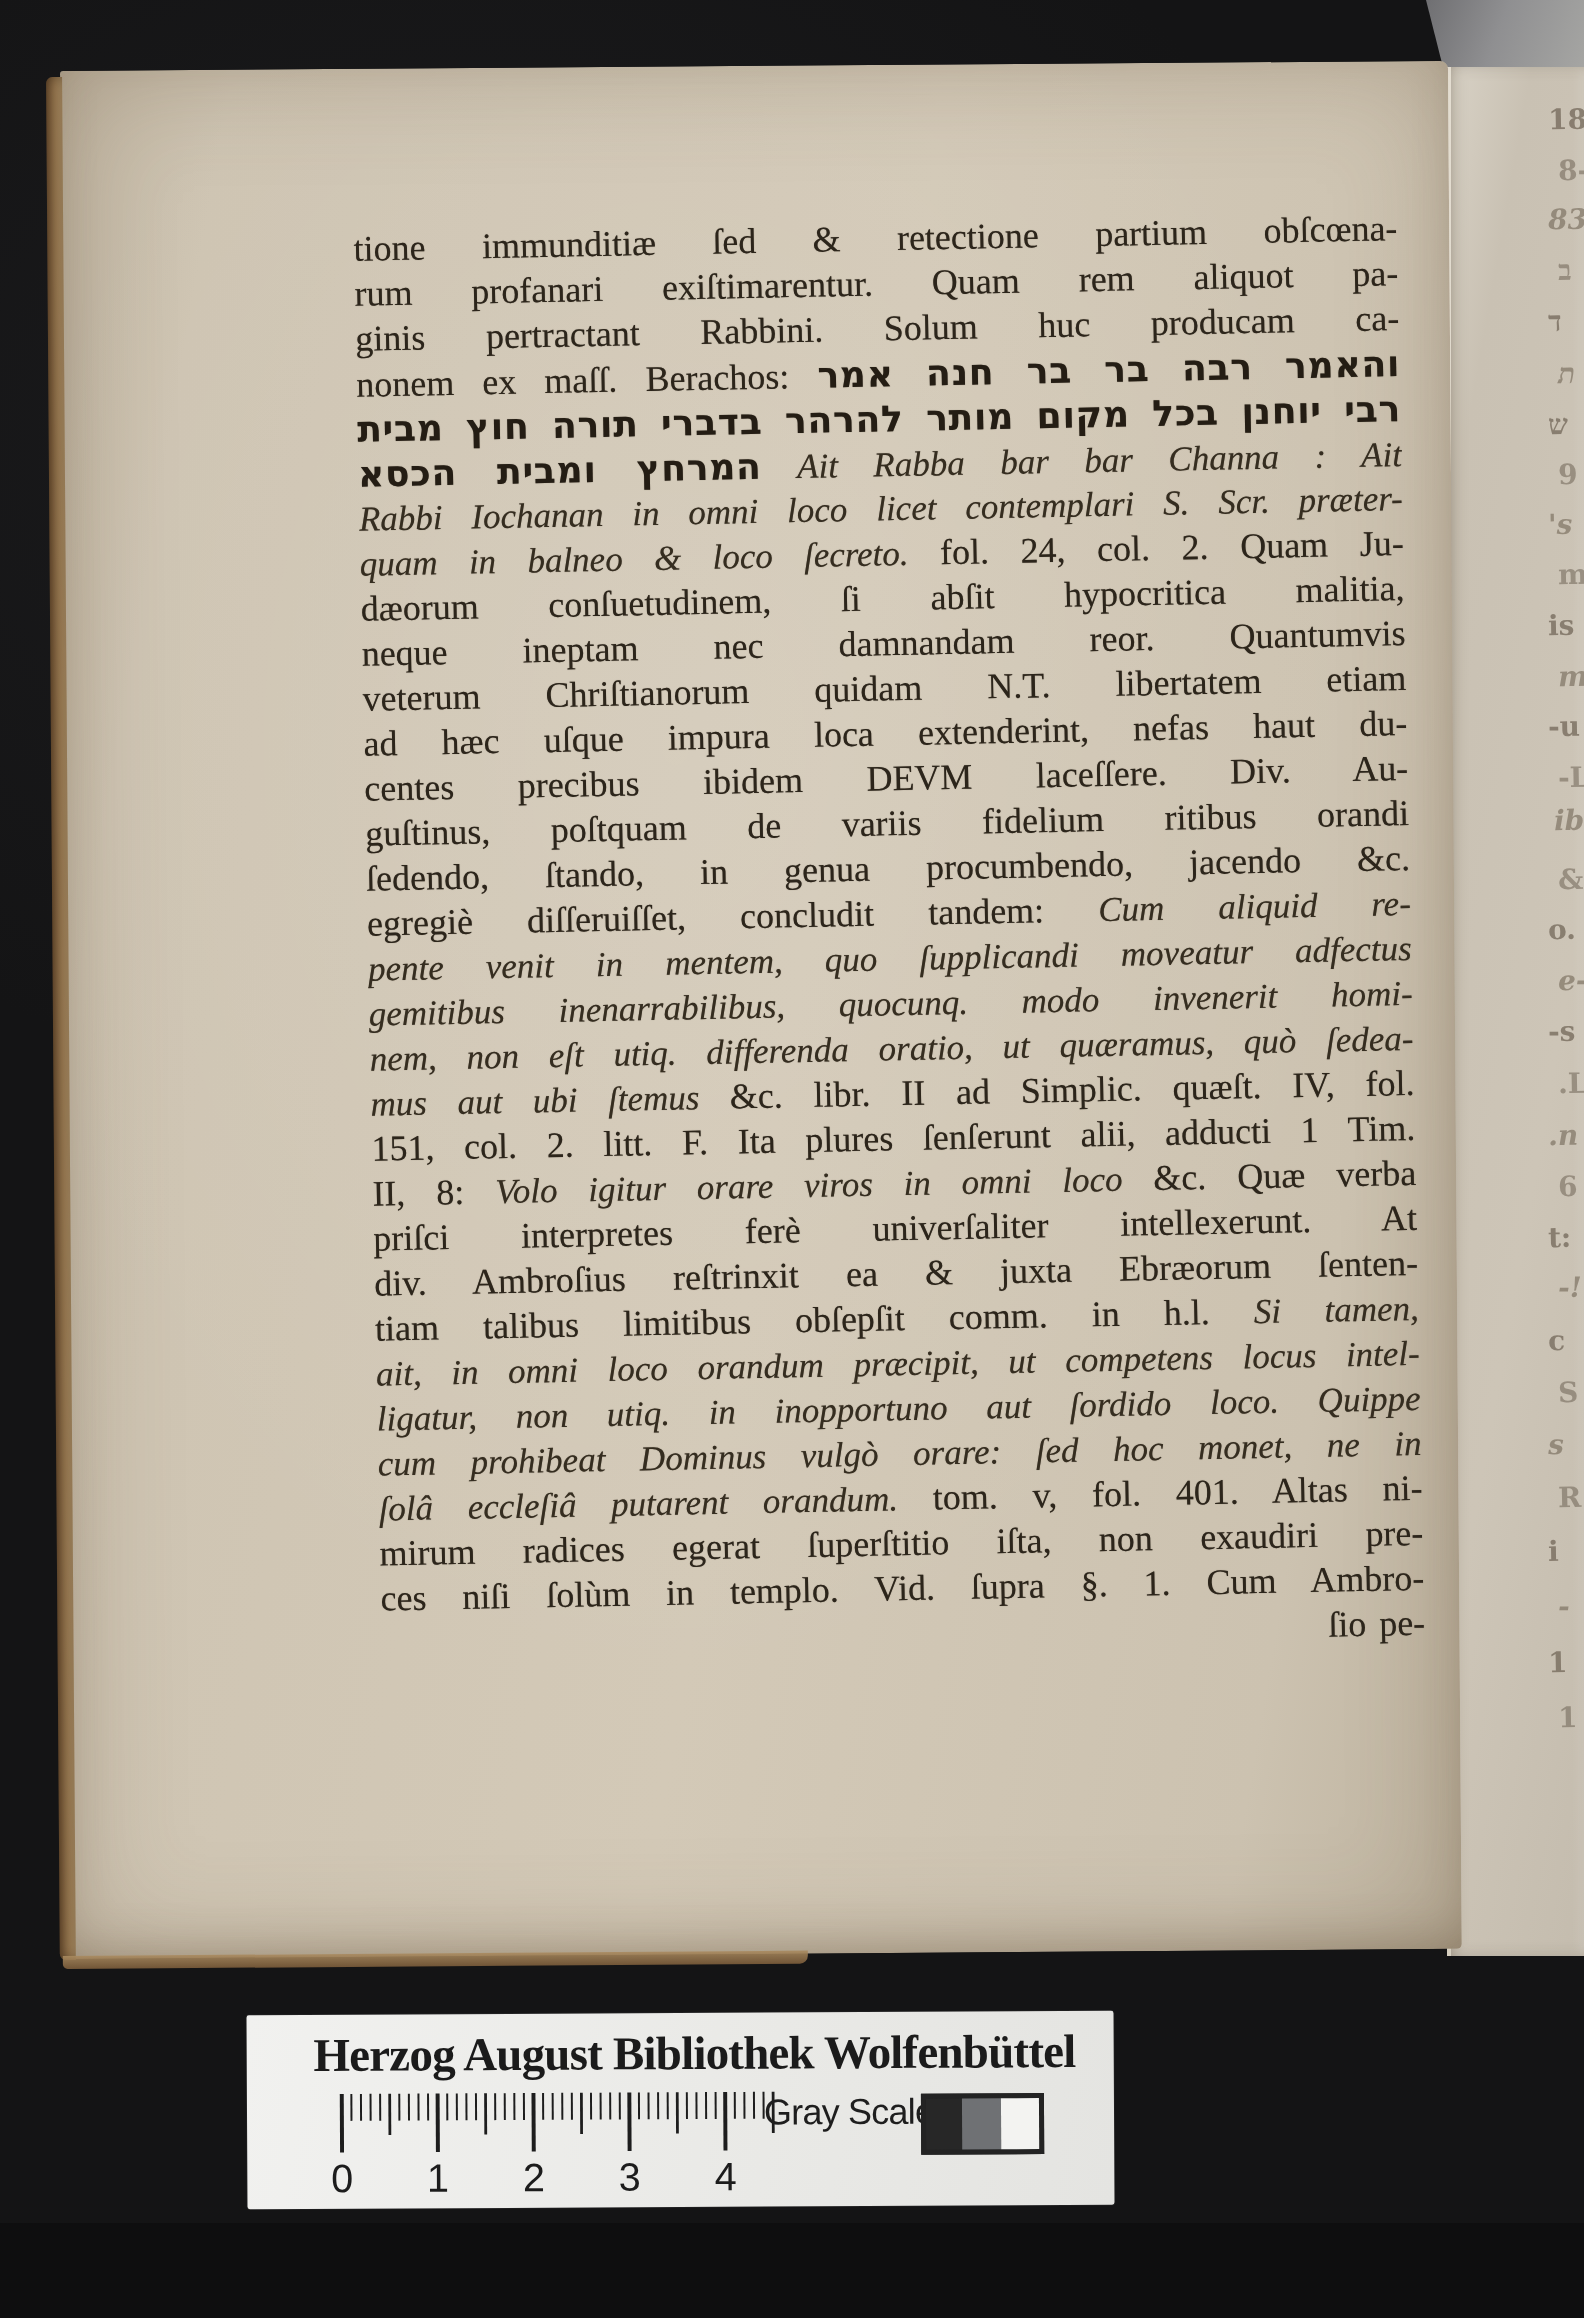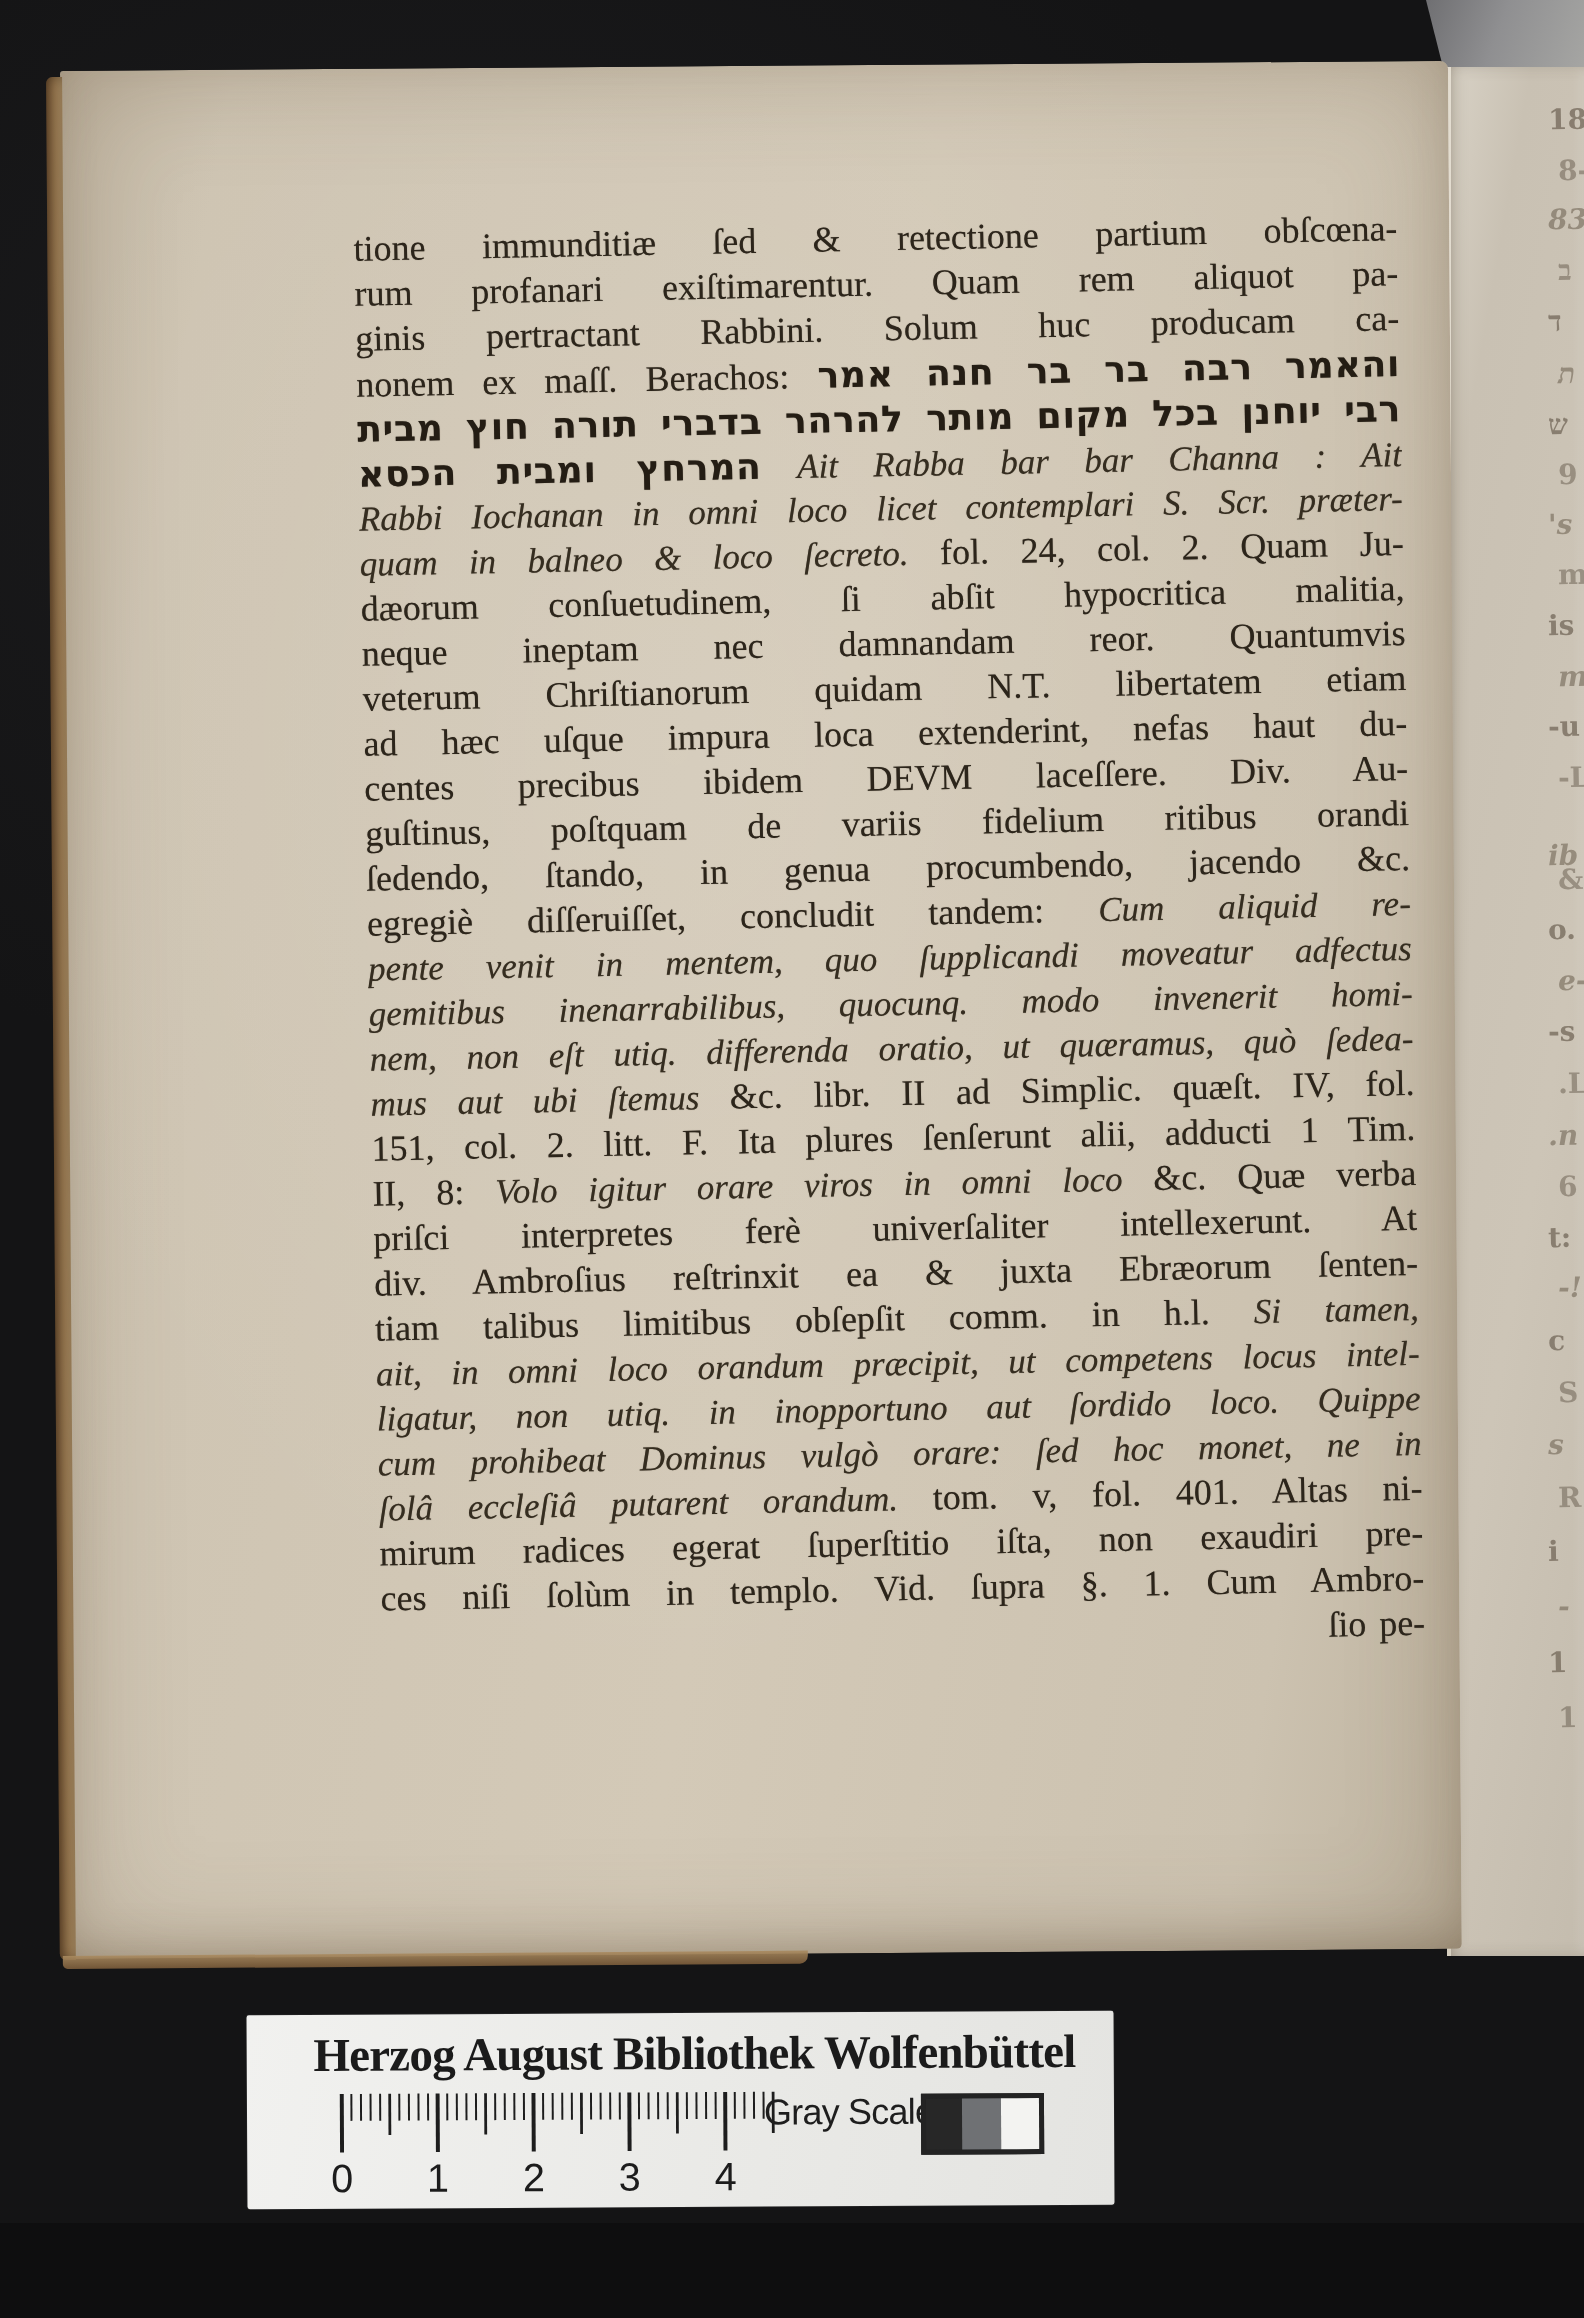--- a/index.html
+++ b/index.html
@@ -145,21 +145,21 @@
         <span style="top: 238px;">ד</span>
         <span style="top: 290px;">ת</span>
         <span style="top: 341px;">ש</span>
         <span style="top: 391px;">9</span>
         <span style="top: 441px;">'s</span>
         <span style="top: 491px;">m</span>
         <span style="top: 542px;">is</span>
         <span style="top: 593px;">m</span>
         <span style="top: 643px;">-u</span>
         <span style="top: 694px;">-L</span>
-        <span style="top: 772px;">ib</span>
+        <span style="top: 737px; margin-left: 6px;">ib</span>
         <span style="top: 796px;">&amp;</span>
         <span style="top: 846px;">o.</span>
         <span style="top: 897px;">e-</span>
         <span style="top: 948px;">-s</span>
         <span style="top: 1000px;">.L</span>
         <span style="top: 1052px;">.n</span>
         <span style="top: 1103px;">6</span>
         <span style="top: 1154px;">t:</span>
         <span style="top: 1204px;">-!</span>
         <span style="top: 1257px;">c</span>

